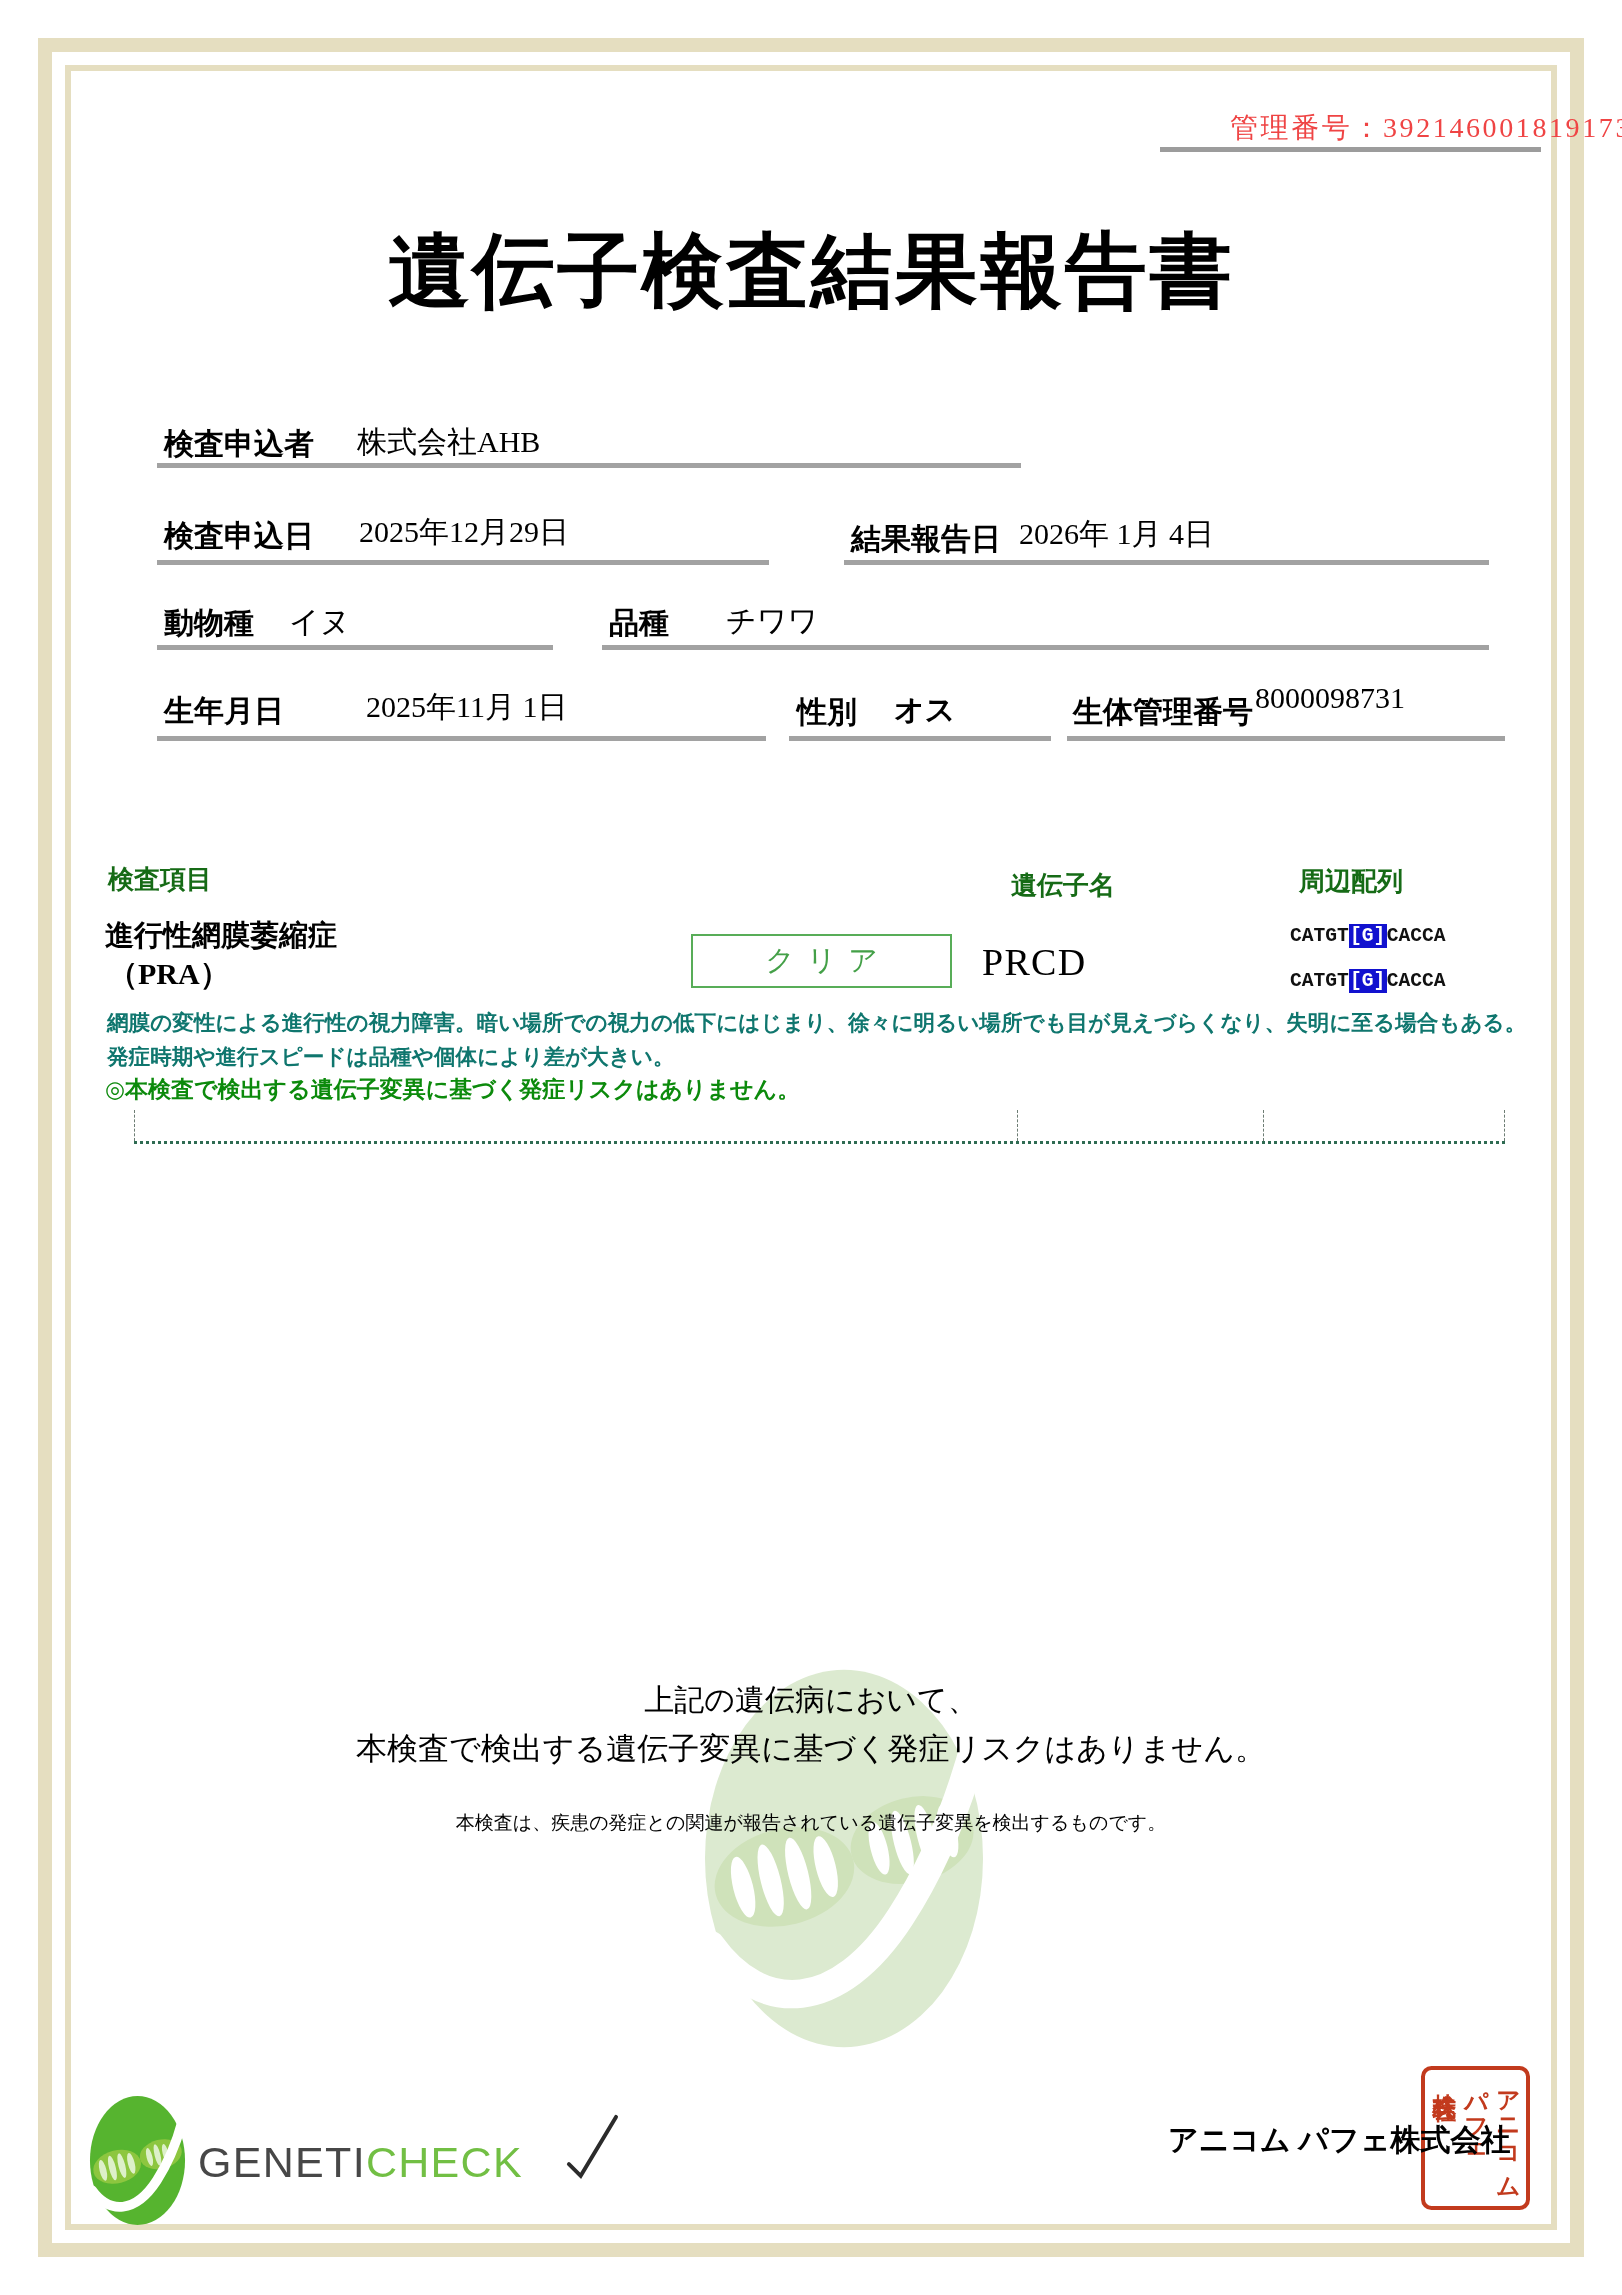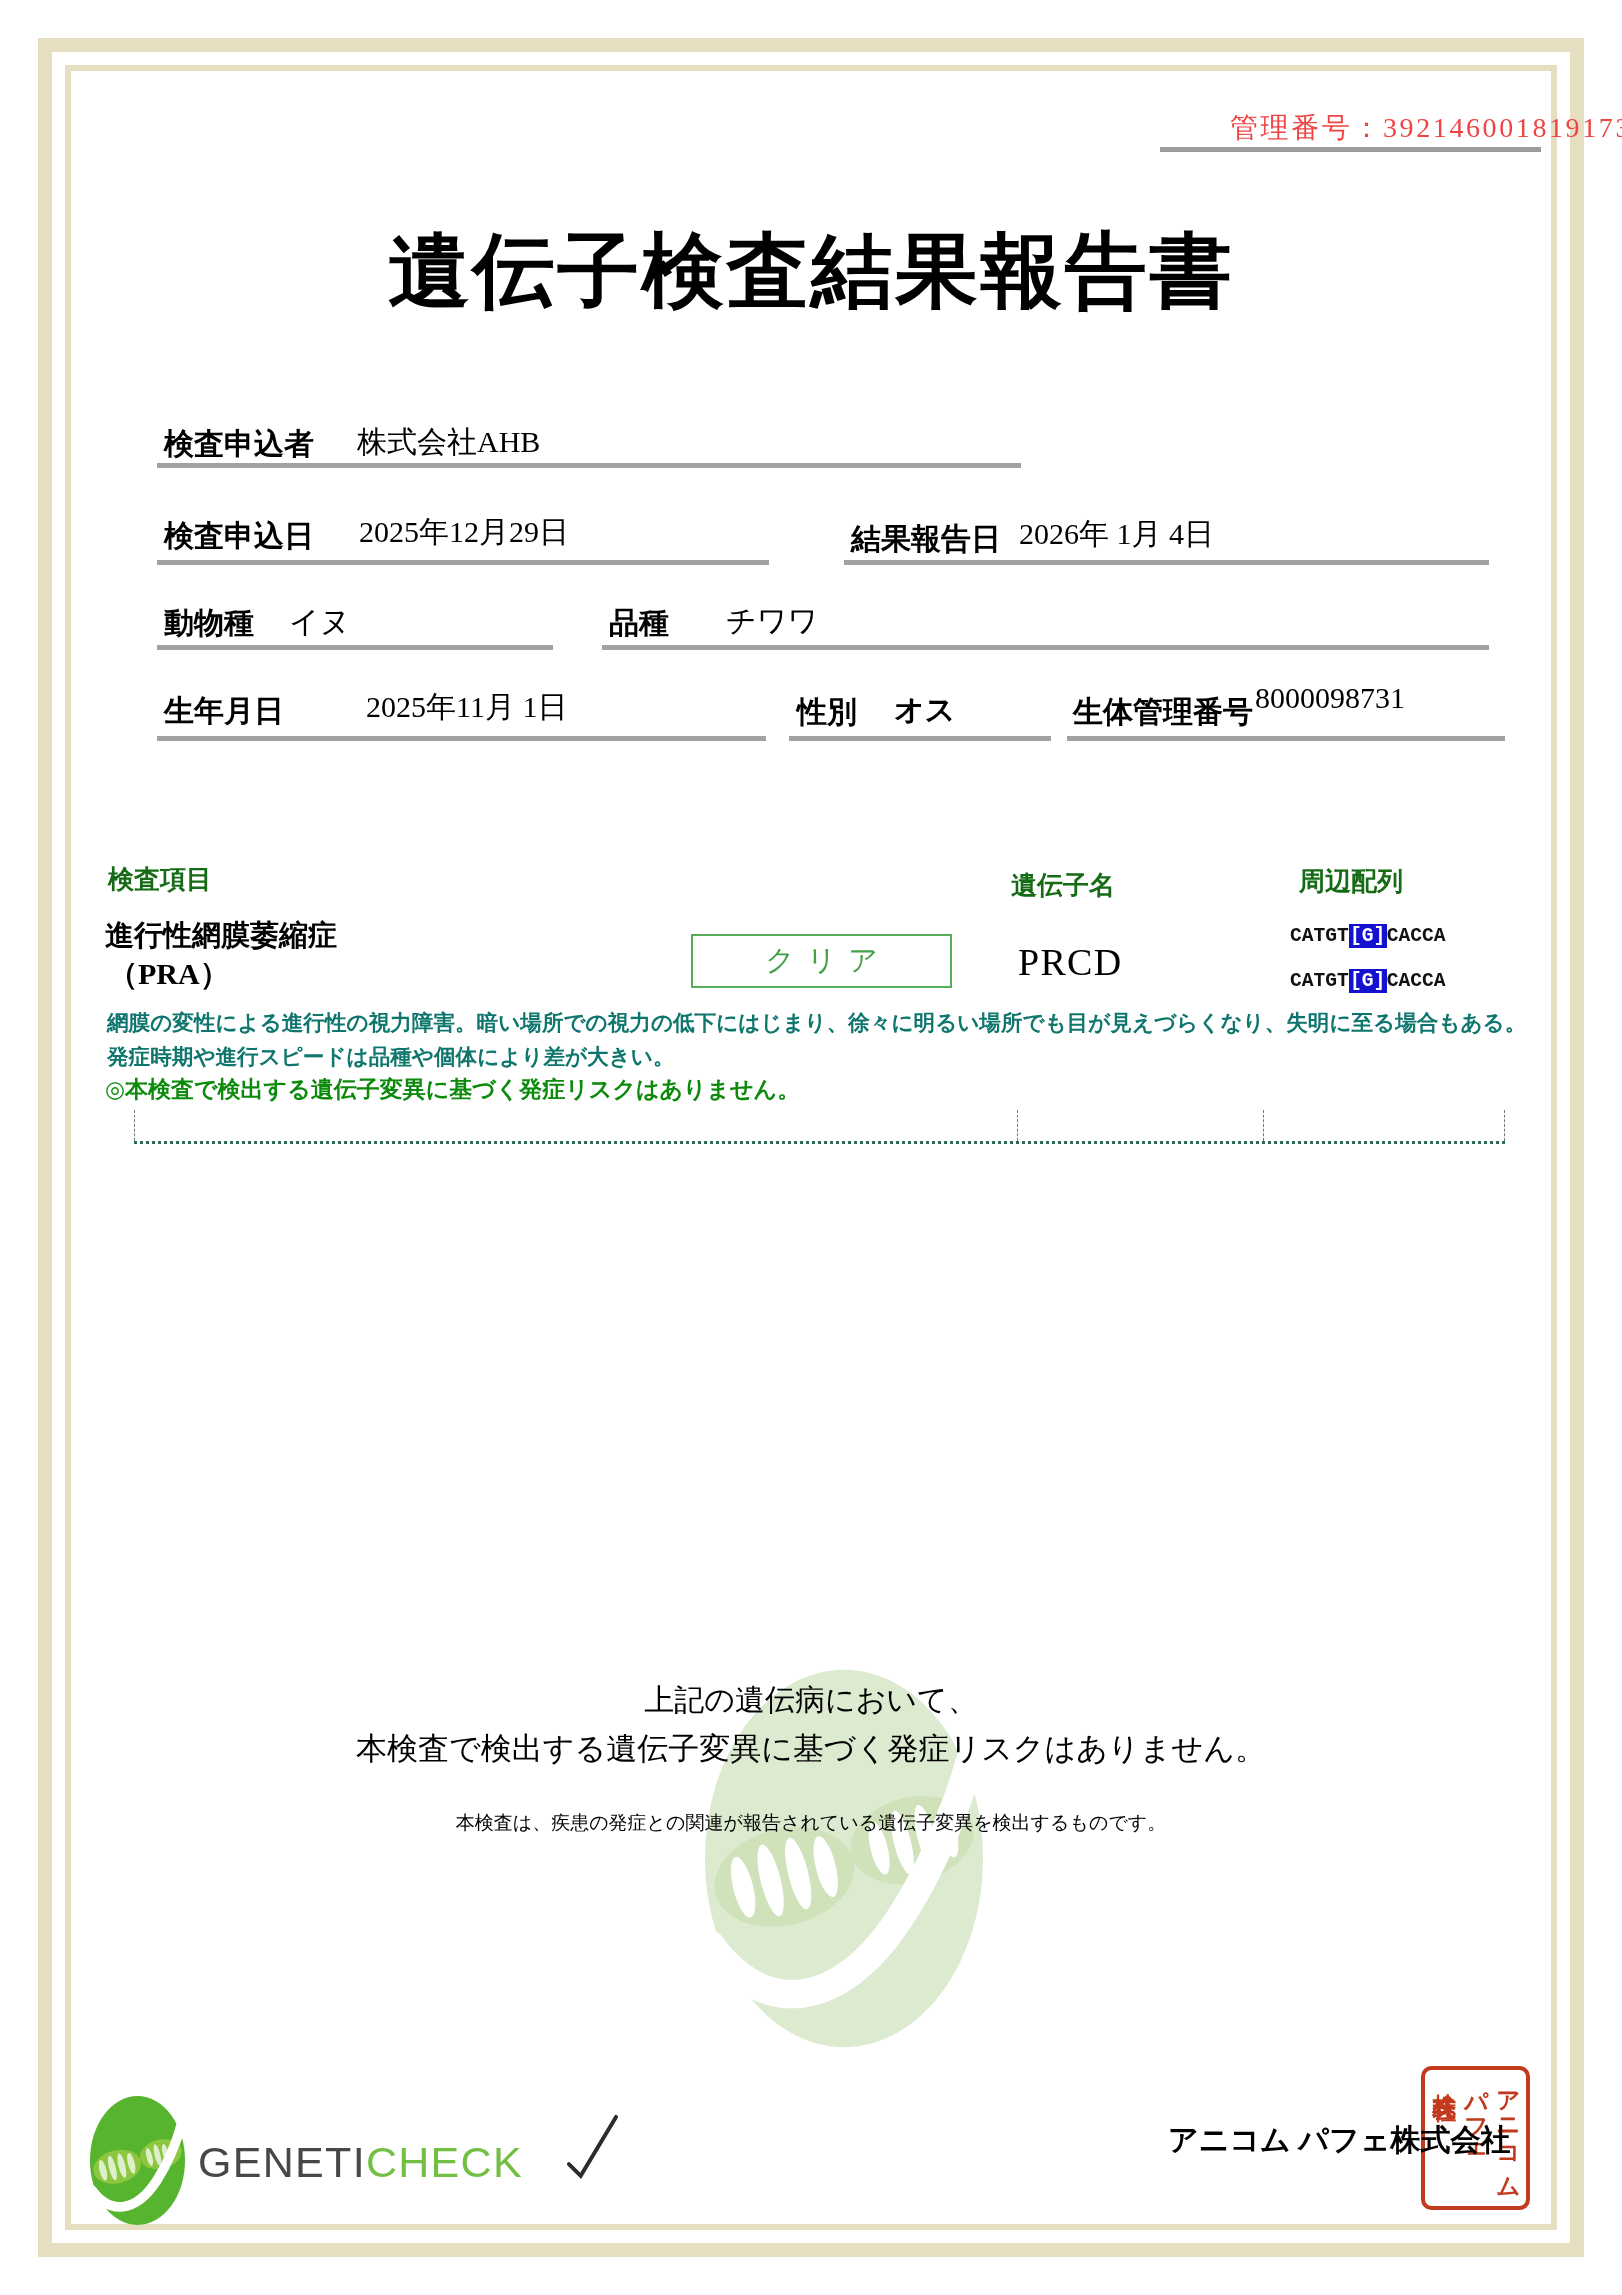--- a/index.html
+++ b/index.html
@@ -126,21 +126,21 @@
   <div class="abs ghead" style="left:1011px;top:868px;">遺伝子名</div>
   <div class="abs ghead" style="left:1299px;top:864px;">周辺配列</div>
 
   <div class="abs disease" style="left:105px;top:916px;">進行性網膜萎縮症</div>
   <div class="abs disease" style="left:108px;top:954px;font-size:30px;">（PRA）</div>
 
   <div class="abs result-box" style="left:691px;top:934px;width:257px;height:50px;">
     <span>クリア</span>
   </div>
 
-  <div class="abs gene" style="left:1018px;top:940px;">PRCD</div>
+  <div class="abs gene" style="left:982px;top:940px;">PRCD</div>
 
   <div class="abs seq" style="left:1290px;top:925px;">
     <span>CATGT</span><span class="allele">[G]</span><span>CACCA</span>
   </div>
   <div class="abs seq" style="left:1290px;top:970px;">
     <span>CATGT</span><span class="allele">[G]</span><span>CACCA</span>
   </div>
 
   <div class="abs desc" style="left:107px;top:1008px;">網膜の変性による進行性の視力障害。暗い場所での視力の低下にはじまり、徐々に明るい場所でも目が見えづらくなり、失明に至る場合もある。</div>
   <div class="abs desc" style="left:107px;top:1042px;">発症時期や進行スピードは品種や個体により差が大きい。</div>

